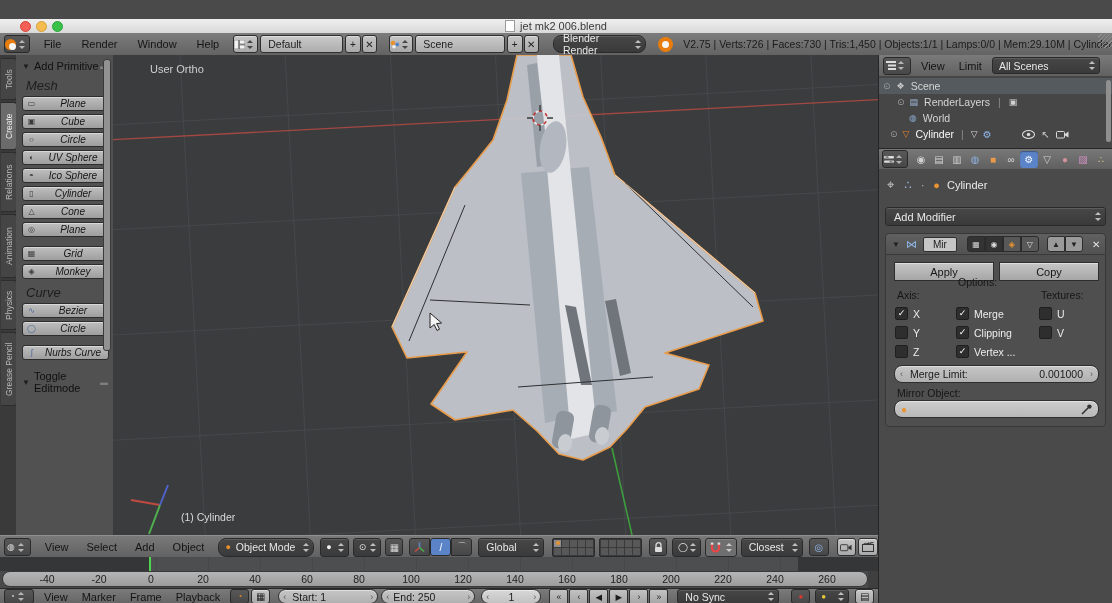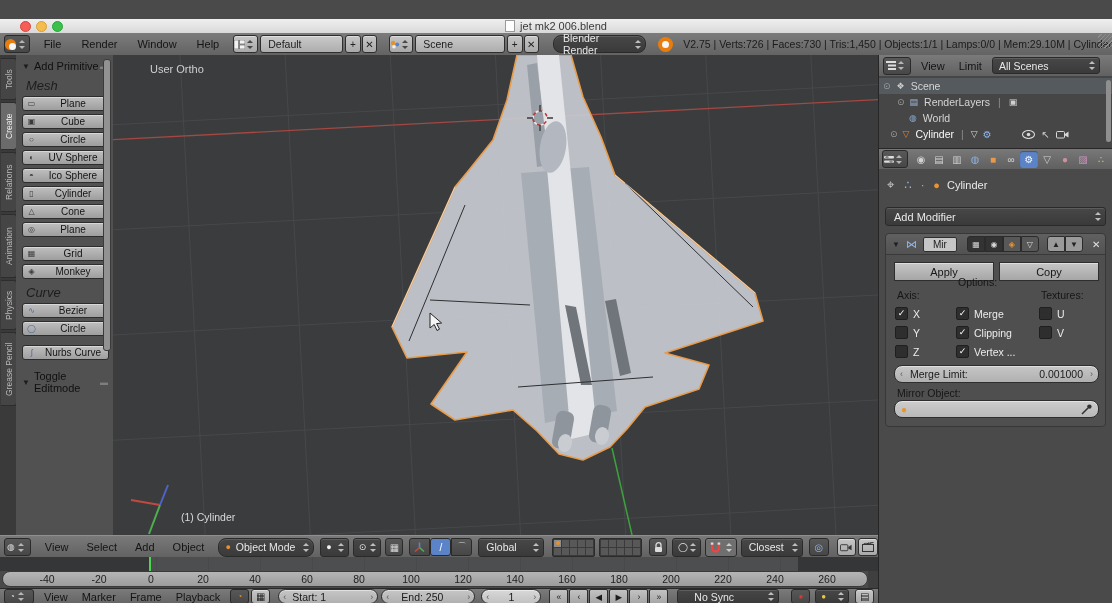--- a/index.html
+++ b/index.html
@@ -67,21 +67,21 @@
   .vtab.active{background:#6b6b6b;color:#efefef;}
   .toolshelf{left:16px;top:55px;width:97px;height:480px;background:#515151;border-right:1px solid #2b2b2b;}
   .panel-hdr{font-size:11px;color:#101010;display:flex;align-items:center;}
   .panel-hdr .tri{font-size:8px;margin:0 4px 0 6px;color:#1c1c1c;}
   .panel-hdr .grip2{margin-left:auto;margin-right:4px;color:#7e7e7e;font-size:8px;letter-spacing:1px;}
   .shelf-label{font-size:13px;color:#1d1d1d;margin:6px 0 3px 10px;font-style:italic;}
   .btn3d{background:linear-gradient(#bfbfbf,#9e9e9e);border:1px solid #2d2d2d;border-radius:3px;
          height:13px;margin:0 4px 3px 6px;display:flex;align-items:center;color:#141414;font-size:10px;
          box-shadow:inset 0 1px 0 rgba(255,255,255,.4);}
   .btn3d .bico{width:13px;text-align:center;font-size:8px;color:#3b3b3b;margin-left:2px;}
-  .btn3d .blbl{flex:1;text-align:center;}
+  .btn3d .blbl{flex:1;text-align:center;font-style:italic;}
   .btn3d.gap-after{margin-bottom:9px;}
   .curve-list .bico{color:#49659c;}
   .shelf-scroll{position:absolute;right:2px;top:4px;width:6px;height:290px;background:#929292;
                 border-radius:3px;border:1px solid #3a3a3a;}
 
   
   .viewport{left:113px;top:55px;width:765px;height:480px;background:#3b3c3e;overflow:hidden;}
   .vp-label{position:absolute;left:37px;top:8px;font-size:11px;color:#cfcfcf;}
   .vp-objlabel{position:absolute;left:68px;top:456px;font-size:10.5px;color:#dadada;}
   .watermark{position:absolute;left:178px;top:220px;font-size:25px;font-weight:bold;color:#2e6cd6;
@@ -812,38 +812,38 @@
       <span style="color:#e8902a;font-size:8px">◔</span>
     </div>
     <div class="sqbtn" style="width:17px;margin-left:2px;height:13px">▦</div>
     <div class="pill" style="width:98px;height:13px;margin-left:8px">
       <span class="sarr" style="margin-left:4px">‹</span>
       <span style="margin-left:6px">Start: 1</span>
       <span class="sarr" style="margin-left:auto;margin-right:4px">›</span>
     </div>
     <div class="pill" style="width:92px;height:13px;margin-left:3px">
       <span class="sarr" style="margin-left:4px">‹</span>
-      <span style="margin-left:12px">End: 250</span>
+      <span style="margin-left:4px">End: 250</span>
       <span class="sarr" style="margin-left:auto;margin-right:4px">›</span>
     </div>
     <div class="pill" style="width:58px;height:13px;margin-left:6px;background:linear-gradient(#d8d8d8,#c2c2c2)">
       <span class="sarr" style="margin-left:4px">‹</span>
       <span style="margin:0 auto">1</span>
       <span class="sarr" style="margin-right:4px">›</span>
     </div>
     <div class="row" style="margin-left:8px">
       <div class="pbtn">«</div>
       <div class="pbtn">‹</div>
       <div class="pbtn">◀</div>
       <div class="pbtn">▶</div>
       <div class="pbtn">›</div>
       <div class="pbtn">»</div>
     </div>
     <div class="dd-dark" style="width:100px;margin-left:8px;height:13px">
-      <span style="margin-left:16px">No Sync</span>
+      <span style="margin-left:7px">No Sync</span>
       <span class="dda"></span>
     </div>
     <div class="icobtn" style="width:17px;margin-left:12px;height:13px">
       <span style="color:#d33a30;font-size:8px">●</span>
     </div>
     <div class="dd-dark" style="width:32px;margin-left:5px;height:13px">
       <span style="color:#e8c93a;font-size:8px;margin-left:5px">●</span>
       <span class="dda"></span>
     </div>
     <div class="sqbtn" style="width:17px;margin-left:6px;height:13px">▤</div>

